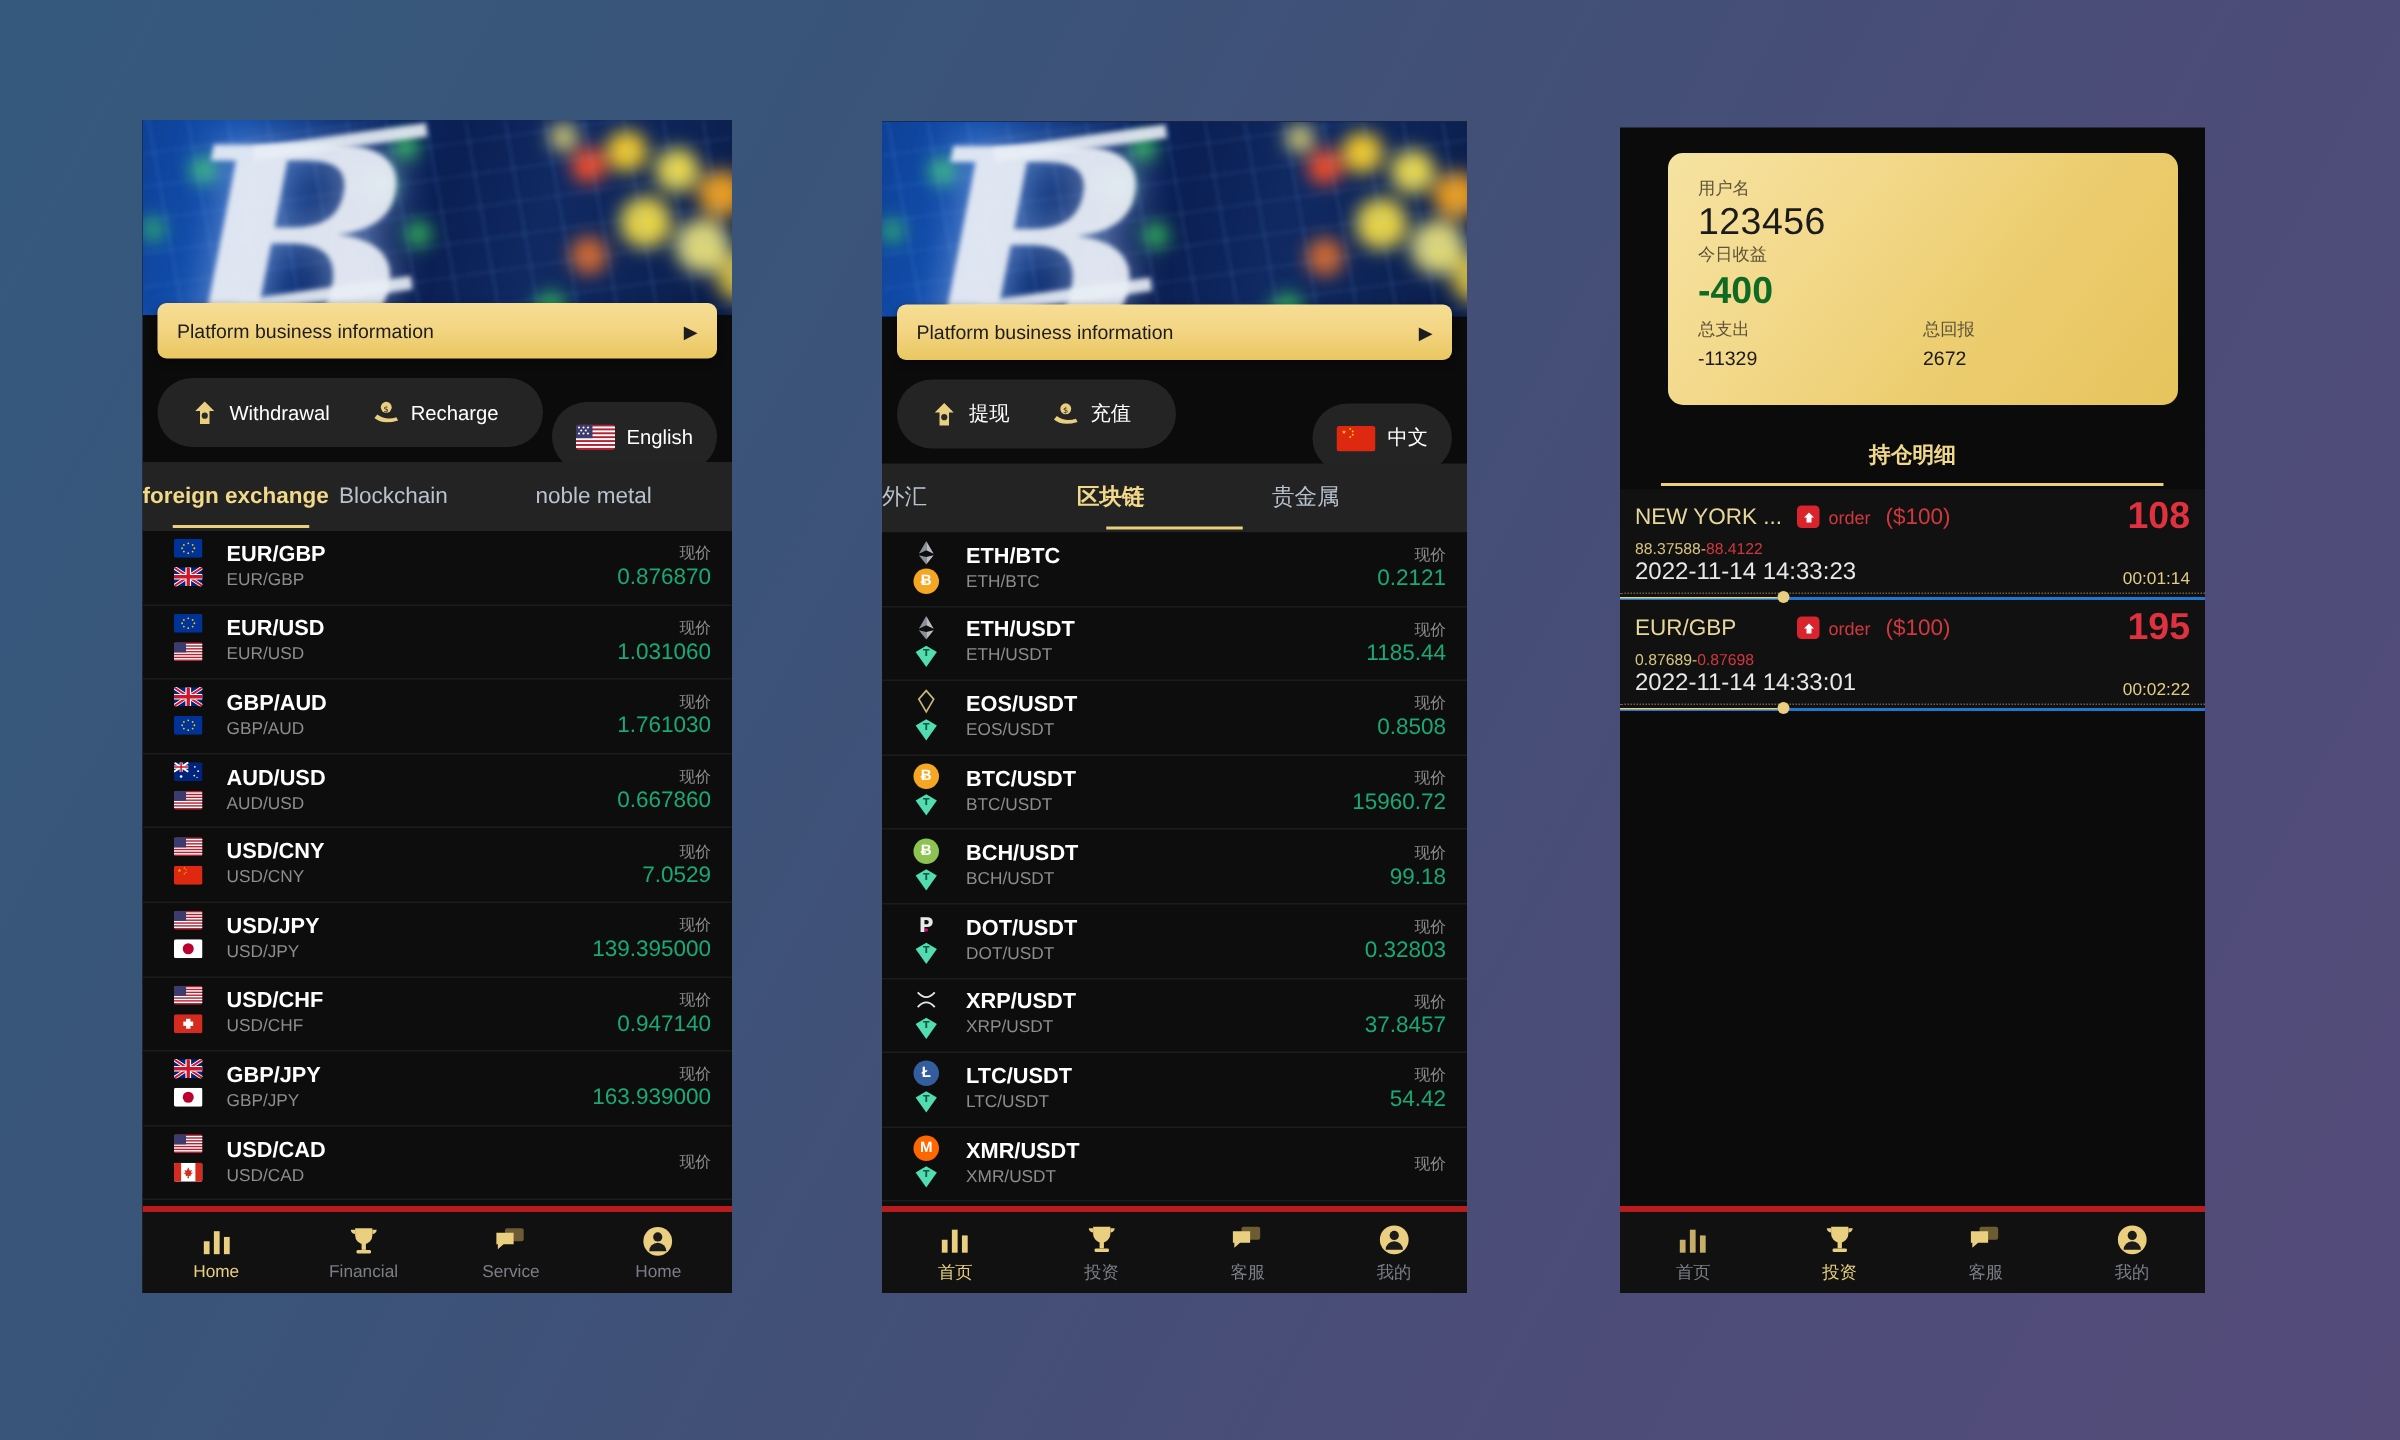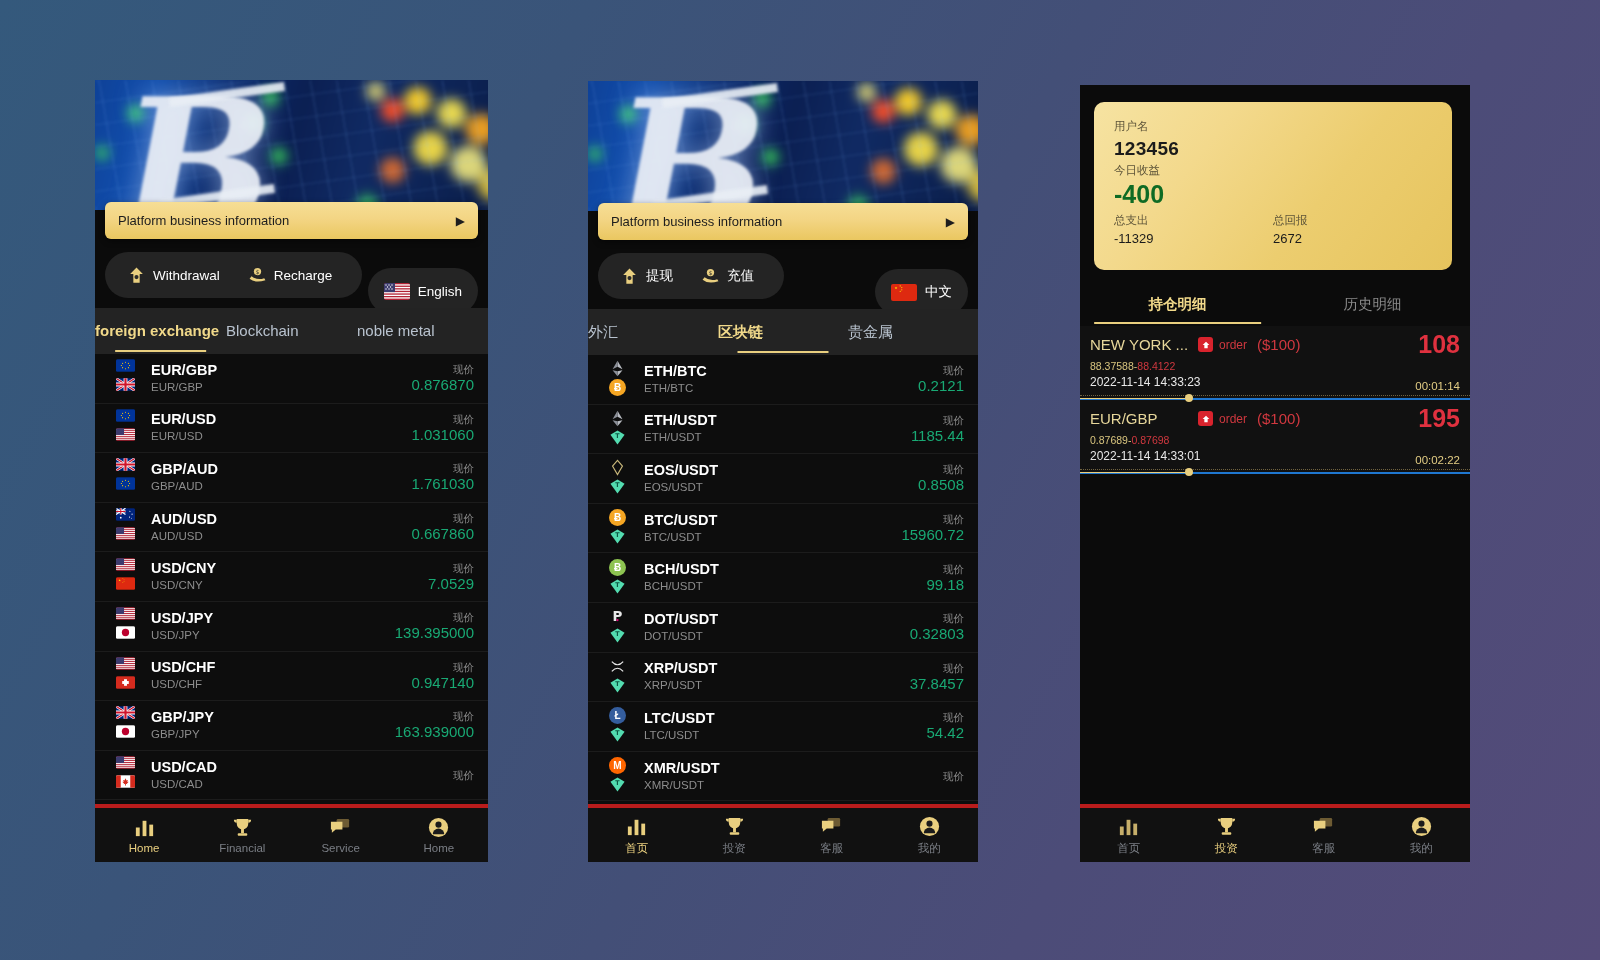--- a/index.html
+++ b/index.html
@@ -143,27 +143,27 @@
     background:#111111; display:flex; align-items:center;
     border-top:4px solid #b91c1c;
   }
   .nav-item { flex:1; display:flex; flex-direction:column; align-items:center; gap:3px; }
   .nav-item .nlab { font-size:11.5px; color:#7b7f86; }
   .nav-item.active .nlab { color:#e9cf7f; }
   .nav-ic { width:23px; height:23px; display:block; }
 
   
   .gold-card {
-    position:absolute; left:14px; top:17px; right:18px; height:168px;
+    position:absolute; left:32px; top:17px; right:18px; height:168px;
     border-radius:10px;
     background: linear-gradient(128deg,#f6e3a2 0%,#f3d98c 30%,#eccd6f 62%,#e6c45d 100%);
     padding: 16px 20px;
   }
   .gc-lab { color:#5c5338; font-size:11.5px; line-height:17px; }
-  .gc-user { color:#1b1b1b; font-size:19px; font-weight:700; line-height:27px; letter-spacing:.3px;}
+  .gc-user { color:#1b1b1b; font-size:25px; font-weight:400; line-height:27px; letter-spacing:.3px;}
   .gc-profit { color:#0f6b24; font-size:25px; font-weight:700; line-height:31px; }
   .gc-cols { display:flex; margin-top:2px; }
   .gc-col { width:50%; }
   .gc-val { color:#1b1b1b; font-size:13px; line-height:20px; }
 
   .p3tabs { position:absolute; left:0; right:0; top:199px; height:40px; display:flex; }
   .p3tab { flex:1; text-align:center; font-size:14.5px; color:#8a8a8a; position:relative; line-height:40px;}
   .p3tab.active { color:#f1d98a; font-weight:700; }
   .p3tab.active::after {
     content:""; position:absolute; left:50%; transform:translateX(-50%);
@@ -192,21 +192,21 @@
   .ord-badge {
     width:15px;height:15px;border-radius:3px;background:#d9232d;
     display:inline-flex;align-items:center;justify-content:center; margin-right:6px;
   }
   .ord-kind { color:#d0383f; font-size:12px; }
   .ord-amt { color:#d0383f; font-size:15px; margin-left:10px; }
   .ord-big { margin-left:auto; color:#e0313f; font-size:25px; font-weight:600; line-height:23px; }
   .ord-px { font-size:10.5px; line-height:15px; margin-top:3px; }
   .ord-px .a { color:#d8c47e; }
   .ord-px .b { color:#d0383f; }
-  .ord-time { color:#e8e8e8; font-size:12px; line-height:16px; }
+  .ord-time { color:#e8e8e8; font-size:16px; line-height:16px; }
   .ord-countdown { position:absolute; right:10px; top:36px; color:#e3cd84; font-size:11.5px;margin-top:18px; }
   .ord-rows { position:relative; }
 </style>
 </head>
 <body>
 
 <div class="phone" id="phone1">
   <div class="banner">
     <div class="bk"></div>
     <div class="grid"></div>
@@ -963,21 +963,20 @@
       </div>
       <div class="gc-col">
         <div class="gc-lab">总回报</div>
         <div class="gc-val">2672</div>
       </div>
     </div>
   </div>
 
   <div class="p3tabs">
     <div class="p3tab active">持仓明细</div>
-    <div class="p3tab">历史明细</div>
   </div>
 
   <div class="orders">
     <div class="ord-rows" id="p3orders">
         <div class="order">
           <div class="ord-top">
             <span class="ord-sym">NEW YORK ...</span>
             <span class="ord-badge">
               <svg viewBox="0 0 12 12" width="10" height="10">
                 <path d="M6 2 L10 6 H8 V10 H4 V6 H2 Z" fill="#fff"></path>

